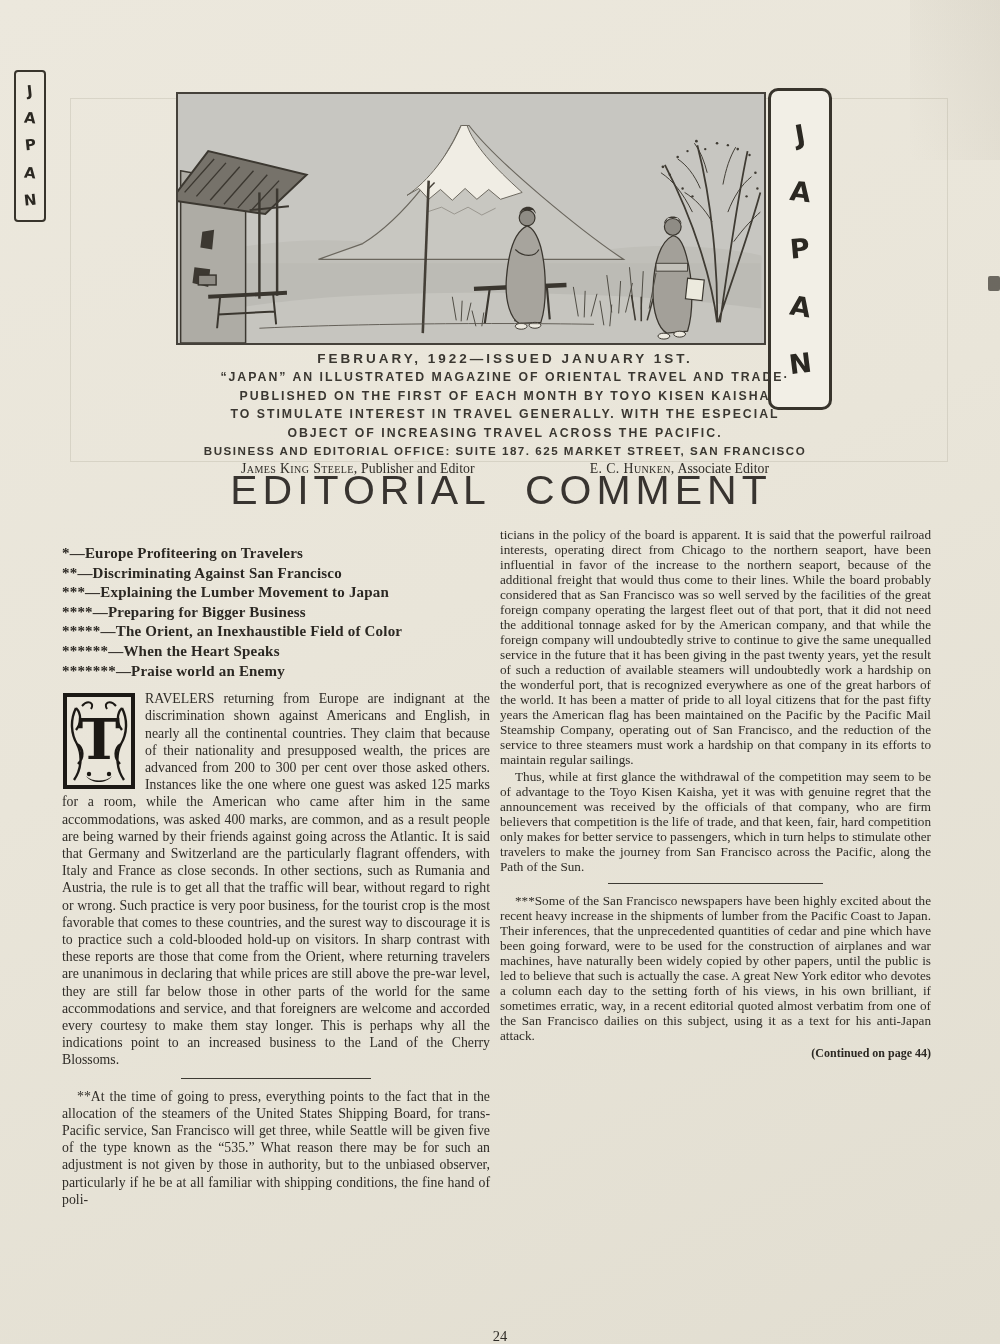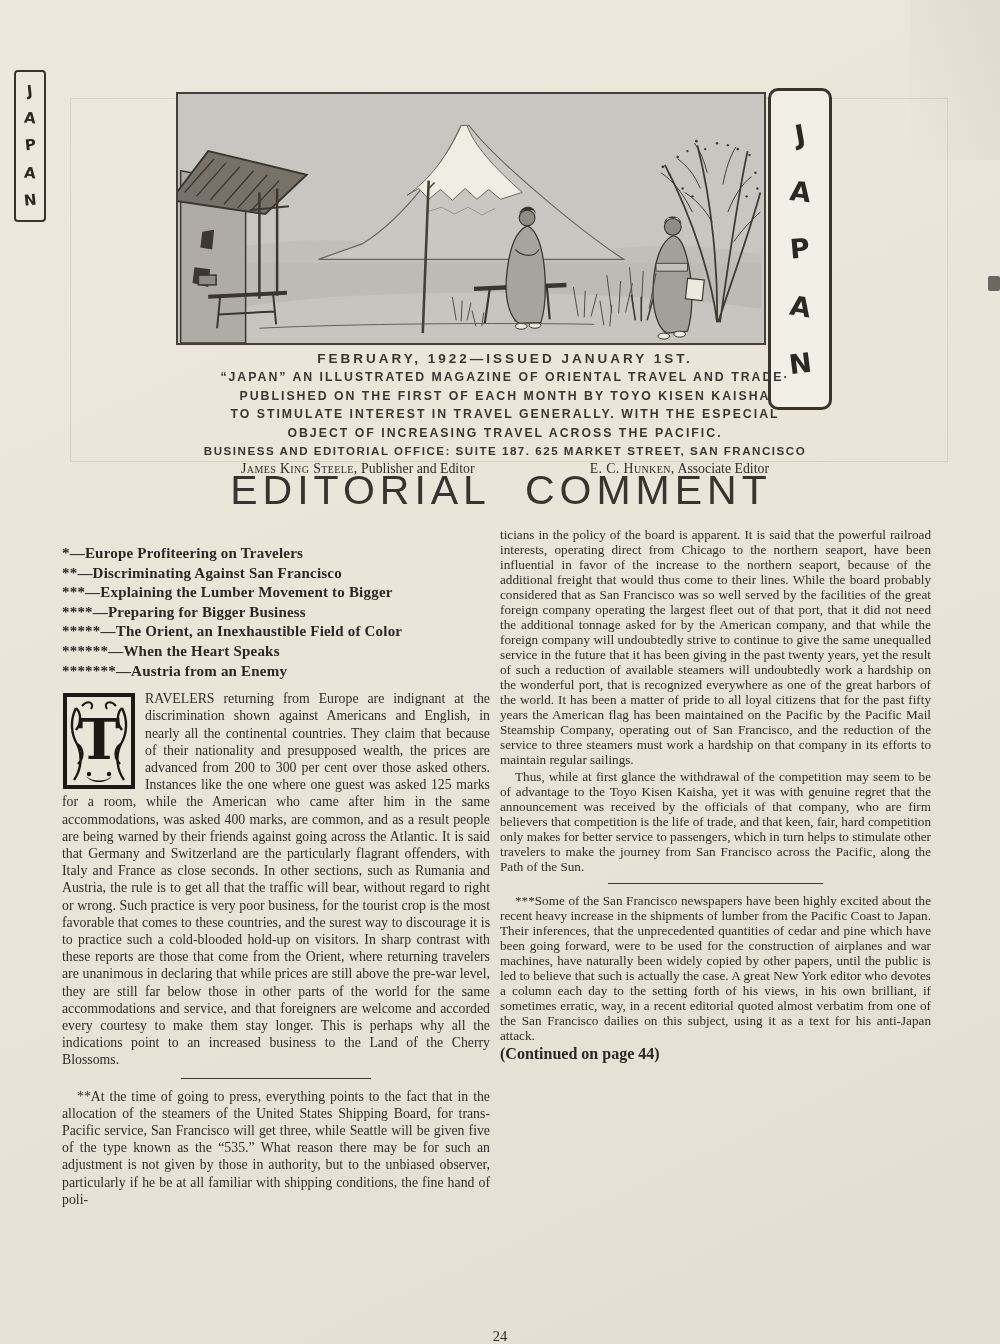--- a/index.html
+++ b/index.html
@@ -76,21 +76,21 @@
   .col-left{left:62px;top:544px;width:428px;font-size:13.8px;line-height:17.2px;}
   .col-right{left:500px;top:527px;width:431px;font-size:13.2px;line-height:15px;}
   .topics{margin:0 0 9px 0;font-weight:bold;font-size:15px;line-height:19.6px;text-align:left;letter-spacing:0.2px;color:#2b2823;}
   .col p{margin:0 0 2px 0;}
   .col p.indent{text-indent:15px;}
   .dropcap-wrap{float:left;width:74px;height:98px;margin:2px 9px 0 0;}
   .rule{height:1px;background:#3d3a33;margin:9px auto;}
   .rule-left{width:190px;}
   .rule-right{width:215px;}
   .continued{
-    text-align:left;font-weight:bold;font-size:16px;margin-top:3px;color:#2b2823;
+    text-align:right;font-weight:bold;font-size:12px;margin-top:3px;color:#2b2823;
   }
   .page-number{
     position:absolute;left:0;top:1281px;width:1000px;text-align:center;
     font-size:14.5px;color:#2f2c27;margin-top:47px;
   }
   
   .edge-mark-right{
     position:absolute;left:988px;top:276px;width:12px;height:15px;
     background:#56524a;border-radius:2px;opacity:0.85;
   }
@@ -231,25 +231,25 @@
   </div>
 
   <div class="main-title">
     <span class="w1">EDITORIAL</span><span>COMMENT</span>
   </div>
 
   <div class="col col-left">
     <div class="topics">
       <div>*—Europe Profiteering on Travelers</div>
       <div>**—Discriminating Against San Francisco</div>
-      <div>***—Explaining the Lumber Movement to Bigger</div>
+      <div>***—Explaining the Lumber Movement to Japan</div>
       <div>****—Preparing for Bigger Business</div>
       <div>*****—The Orient, an Inexhaustible Field of Color</div>
       <div>******—When the Heart Speaks</div>
-      <div>*******—Austria from an Enemy</div>
+      <div>*******—Praise world an Enemy</div>
     </div>
     <p>
       <span class="dropcap-wrap">
         <svg viewBox="0 0 74 98" width="74" height="98">
           <rect x="3" y="3" width="68" height="92" fill="none" stroke="#1c1915" stroke-width="4"></rect>
           <path d="M14,16 C8,28 9,42 15,52 C21,64 19,78 12,88 M14,16 C20,22 19,32 14,38 M15,52 C22,56 22,66 16,72" fill="none" stroke="#1c1915" stroke-width="2.4"></path>
           <path d="M60,16 C66,28 65,42 59,52 C53,64 55,78 62,88 M60,16 C54,22 55,32 60,38 M59,52 C52,56 52,66 58,72" fill="none" stroke="#1c1915" stroke-width="2.4"></path>
           <path d="M20,14 C26,7 33,11 29,17 M54,14 C48,7 41,11 45,17" fill="none" stroke="#1c1915" stroke-width="2"></path>
           <path d="M24,84 C30,90 44,90 50,84 C44,92 30,92 24,84 Z" fill="#1c1915"></path>
           <circle cx="27" cy="82" r="2.2" fill="#1c1915"></circle>

